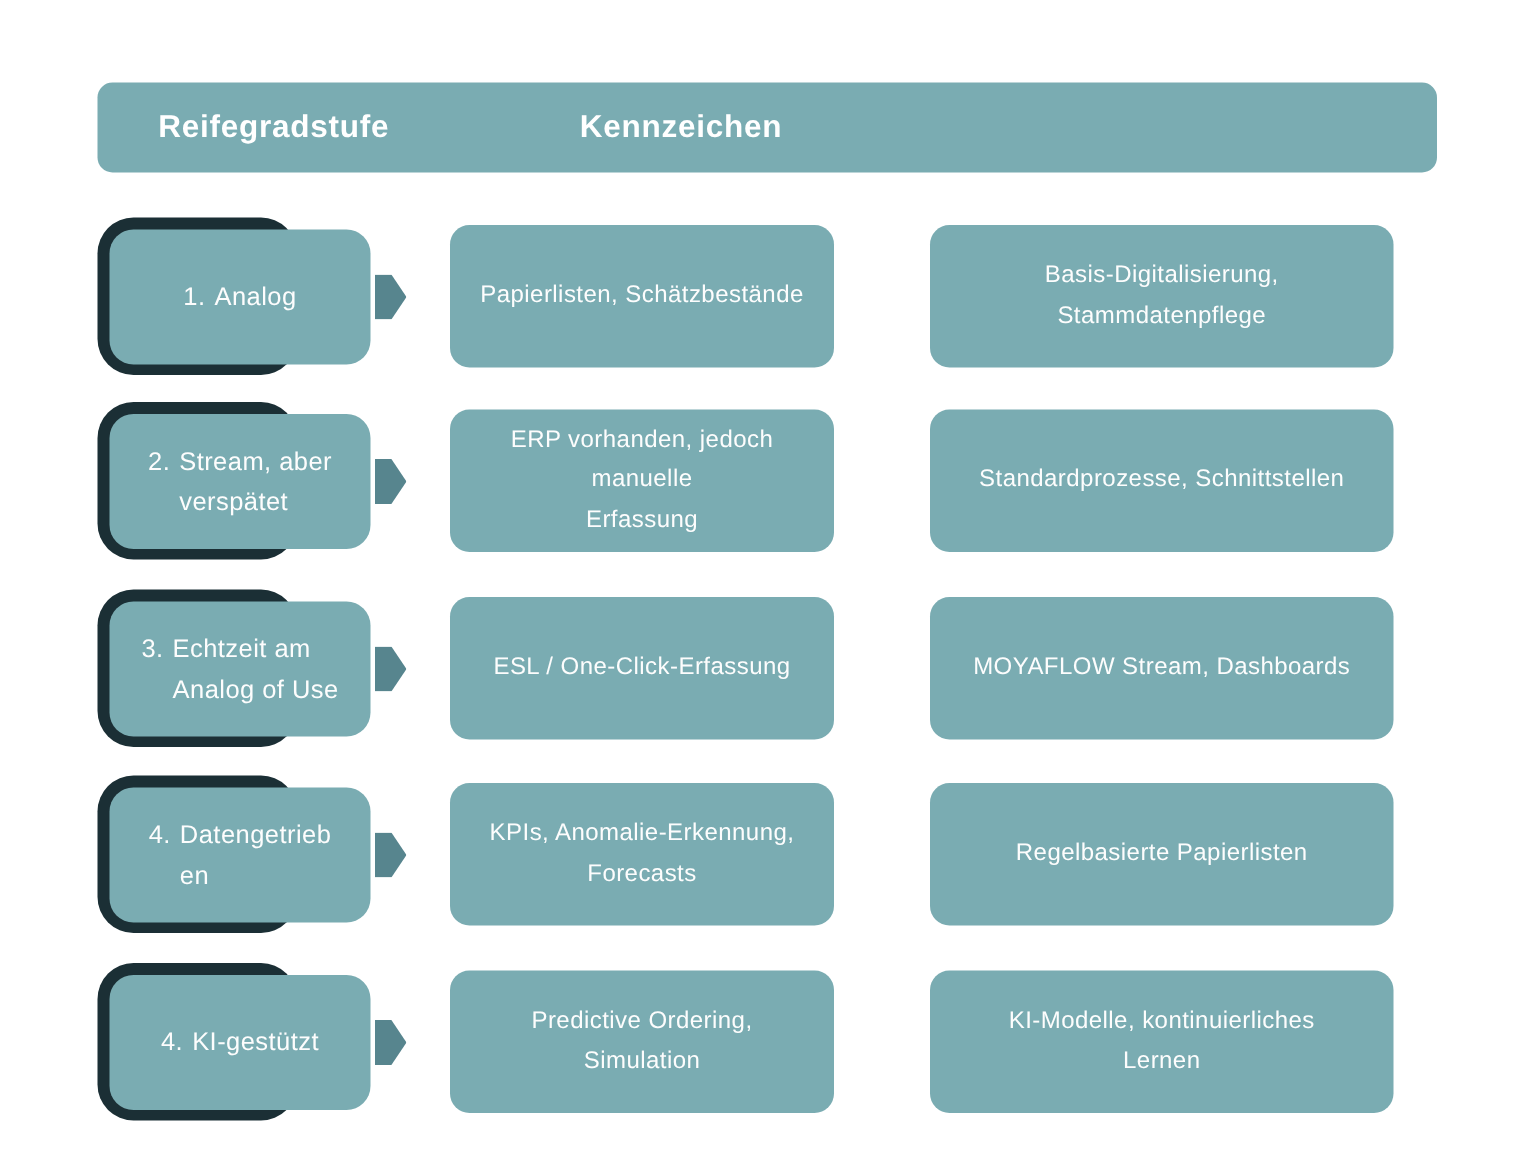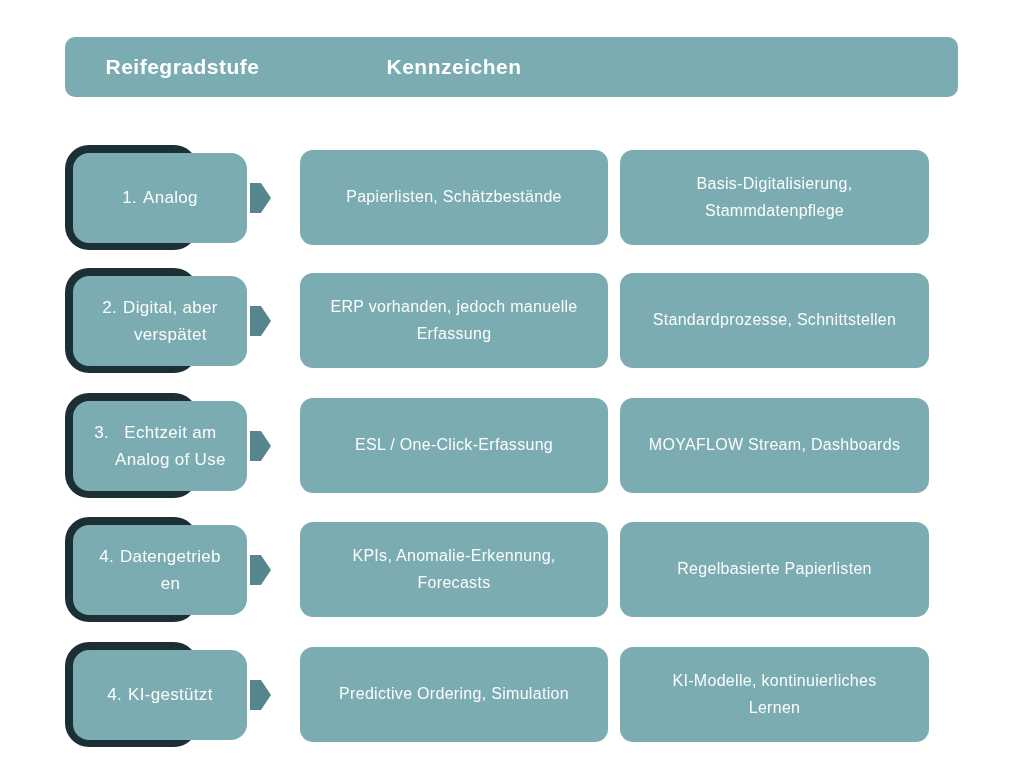--- a/index.html
+++ b/index.html
@@ -5,21 +5,21 @@
   html,body{margin:0;padding:0;}
   body{
     width:1024px;height:768px;background:#ffffff;
     font-family:"Liberation Sans",sans-serif;
     position:relative;overflow:hidden;
   }
   #canvas{position:absolute;inset:0;width:1024px;height:768px;}
 
   
   .header{
-    position:absolute;left:65px;top:37px;width:893px;height:60px;
+    position:absolute;left:65px;top:55px;width:893px;height:60px;
     background:#7aacb2;border-radius:10px;
   }
   .hcol{
     position:absolute;top:0;height:60px;
     display:flex;align-items:center;justify-content:center;
     color:#ffffff;font-weight:bold;font-size:21px;letter-spacing:.5px;
   }
   .hcol.c0{left:0;width:235px}
   .hcol.c1{left:235px;width:308px}
   .hcol.c2{left:585px;width:308px}
@@ -35,36 +35,36 @@
   }
   .stage-box{
     position:absolute;left:8px;top:3px;width:174px;height:90px;
     background:#7aacb2;border-radius:16px;
     display:flex;align-items:center;justify-content:center;
     color:#fdfdfd;font-size:17px;letter-spacing:.3px;
     padding:0 16px;box-sizing:border-box;
   }
   .stage-inner{display:flex;align-items:flex-start;}
   .stage-num{line-height:1.6;margin-right:6px;white-space:nowrap;}
-  .stage-text{white-space:pre-line;text-align:center;line-height:1.6;}
+  .stage-text{white-space:pre-line;line-height:1.6;}
   .arrow{
     position:absolute;left:185px;top:33px;width:21px;height:30px;
     background:#57858e;
     clip-path:polygon(0 0,52% 0,100% 50%,52% 100%,0 100%);
   }
 
   
   .cell{
     position:absolute;top:0;height:95px;background:#7aacb2;border-radius:13px;
     display:flex;align-items:center;justify-content:center;
     text-align:center;color:#fdfdfd;font-size:16px;letter-spacing:.3px;
     line-height:1.65;white-space:pre-line;
     padding:0 20px;box-sizing:border-box;
   }
-  .cell.mid{left:235px;width:308px;}
+  .cell.mid{left:235px;width:256px;}
   .cell.right{left:555px;width:309px;}
 </style>
 </head>
 <body>
 
 <div id="canvas">
 
   <div class="header">
     <div class="hcol c0">Reifegradstufe</div>
     <div class="hcol c1">Kennzeichen</div>
@@ -82,21 +82,21 @@
     <div class="cell mid">Papierlisten, Schätzbestände</div>
     <div class="cell right">Basis-Digitalisierung,
 Stammdatenpflege</div>
   </div>
 
   <div class="row r1">
     <div class="stage-shadow"></div>
     <div class="stage-box">
       <span class="stage-inner">
         <span class="stage-num">2.</span>
-        <span class="stage-text">Digital, aber
+        <span class="stage-text">Stream, aber
 verspätet</span>
       </span>
     </div>
     <div class="arrow"></div>
     <div class="cell mid">ERP vorhanden, jedoch manuelle
 Erfassung</div>
     <div class="cell right">Standardprozesse, Schnittstellen</div>
   </div>
 
   <div class="row r2">

